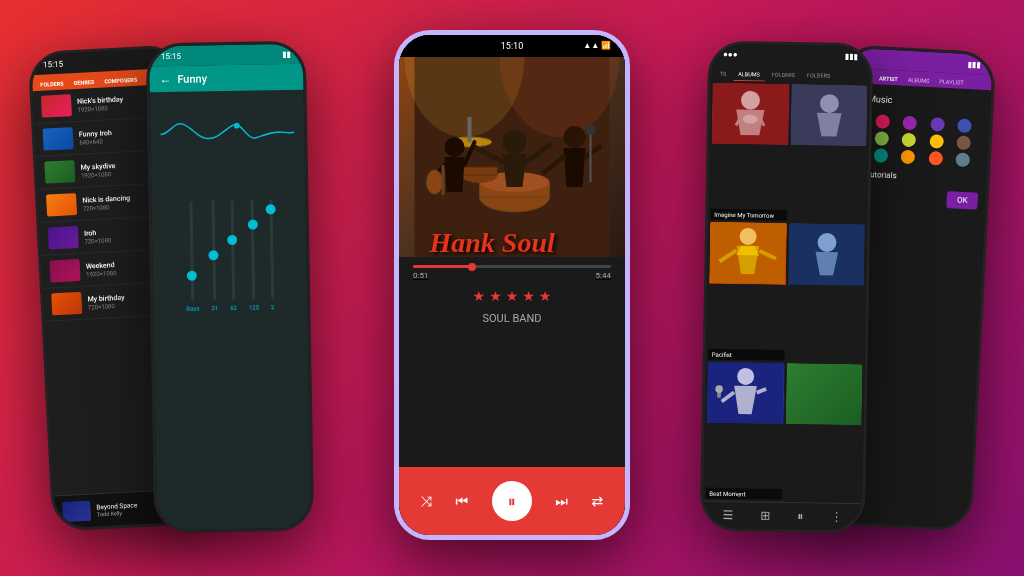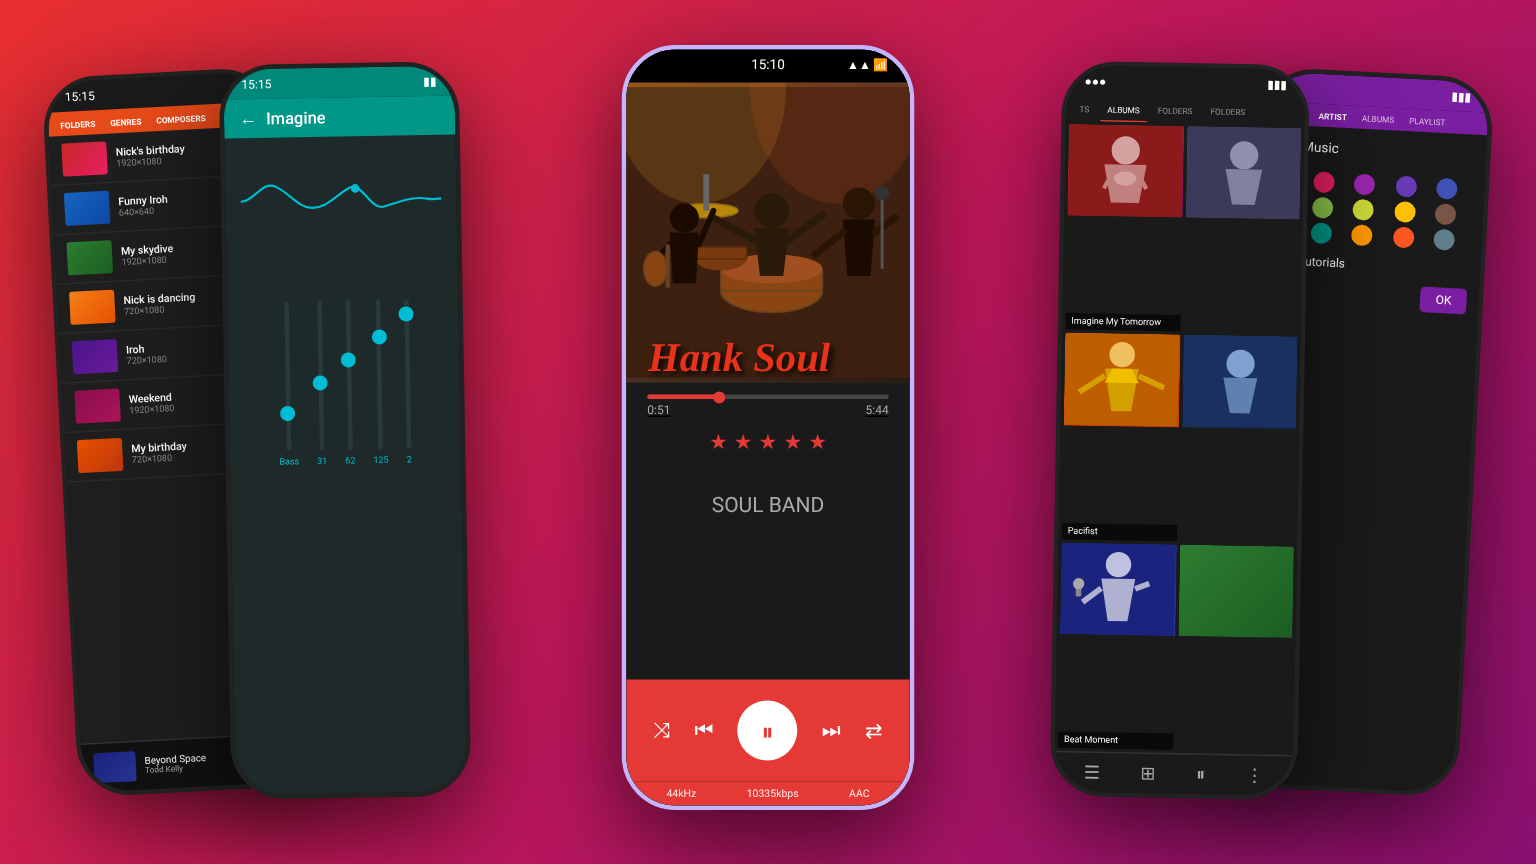--- a/index.html
+++ b/index.html
@@ -48,27 +48,27 @@
       width: 160px;
       height: 490px;
       left: 150px;
       top: 42px;
       z-index: 2;
       transform: rotate(-1deg);
     }
 
     
     .phone-center {
-      width: 195px;
+      width: 236px;
       height: 510px;
       left: 50%;
       top: 30px;
       transform: translateX(-50%);
       z-index: 5;
-      border: 3px solid #c4b5fd;
+      border: 5px solid #c4b5fd;
     }
 
     
     .phone-albums {
       width: 165px;
       height: 490px;
       right: 155px;
       top: 42px;
       z-index: 2;
       transform: rotate(1deg);
@@ -320,23 +320,23 @@
       padding: 4px 0;
     }
 
     .player-song-title {
       font-size: 12px;
       color: #fff;
       font-weight: 500;
     }
 
     .player-song-artist {
-      font-size: 14px;
+      font-size: 11px;
       color: #aaa;
-      margin-top: 18px;
+      margin-top: 0;
     }
 
     .player-controls {
       background: #e53935;
       display: flex;
       align-items: center;
       justify-content: space-around;
       padding: 14px 10px;
       margin-top: auto;
     }
@@ -631,21 +631,21 @@
   </div>
 
   <div class="phone phone-eq">
     <div class="screen">
       <div class="status-bar teal">
         <span>15:15</span>
         <span>▮▮</span>
       </div>
       <div class="eq-header">
         <span class="eq-header-back">←</span>
-        <span class="eq-header-title">Imagine</span>
+        <span class="eq-header-title">Funny</span>
       </div>
       <div class="eq-body">
 
         <div class="eq-waveform">
           <svg class="waveform-svg" viewBox="0 0 140 55" xmlns="http://www.w3.org/2000/svg">
             <path d="M0,30 C10,30 15,15 25,20 C35,25 40,35 50,35 C60,35 65,28 75,22 C85,16 90,38 100,35 C110,32 120,28 130,30 C135,31 138,30 140,30" stroke="#00bcd4" stroke-width="1.5" fill="none"></path>
             <circle cx="80" cy="22" r="3" fill="#00bcd4"></circle>
           </svg>
         </div>
 
@@ -761,25 +761,20 @@
       <div class="player-controls">
         <span class="ctrl-btn">⤨</span>
         <span class="ctrl-btn">⏮</span>
         <div class="ctrl-btn-play">
           <span>⏸</span>
         </div>
         <span class="ctrl-btn">⏭</span>
         <span class="ctrl-btn">⇄</span>
       </div>
 
-      <div class="player-info-bar">
-        <span>44kHz</span>
-        <span>10335kbps</span>
-        <span>AAC</span>
-      </div>
     </div>
   </div>
 
   <div class="phone phone-albums">
     <div class="screen">
       <div class="status-bar dark">
         <span>●●●</span>
         <span>▮▮▮</span>
       </div>
       <div class="albums-tab-bar">

